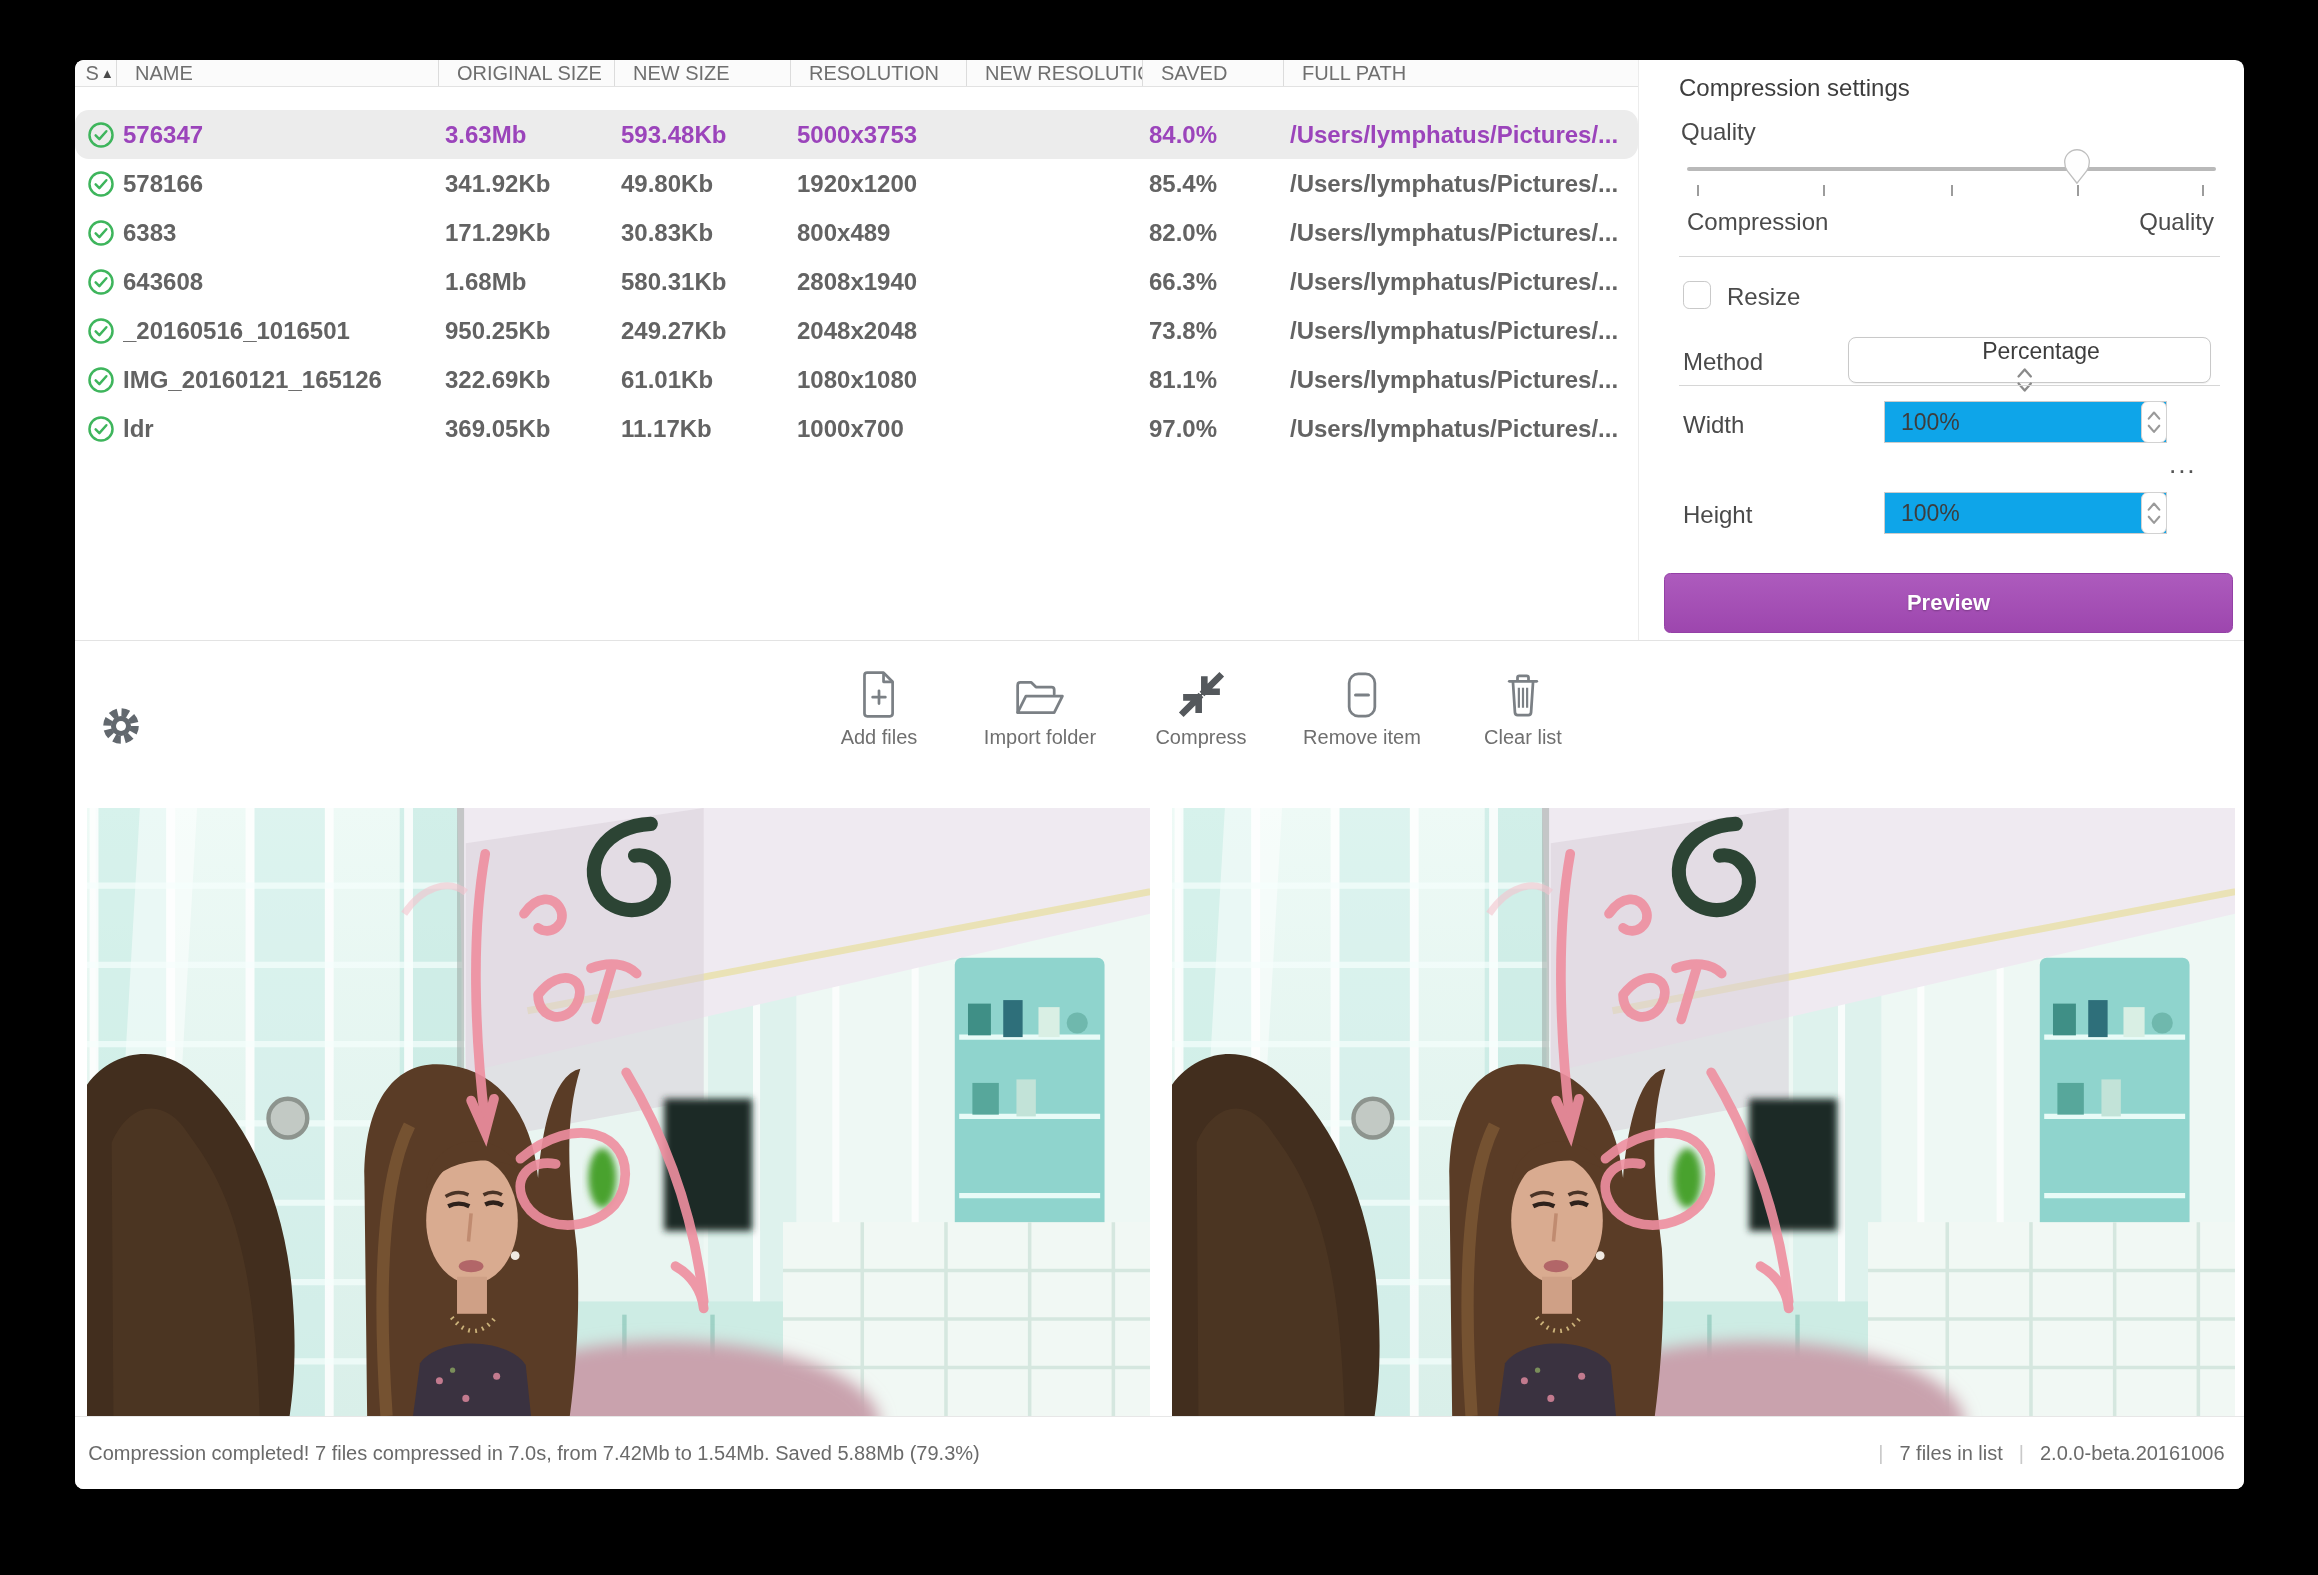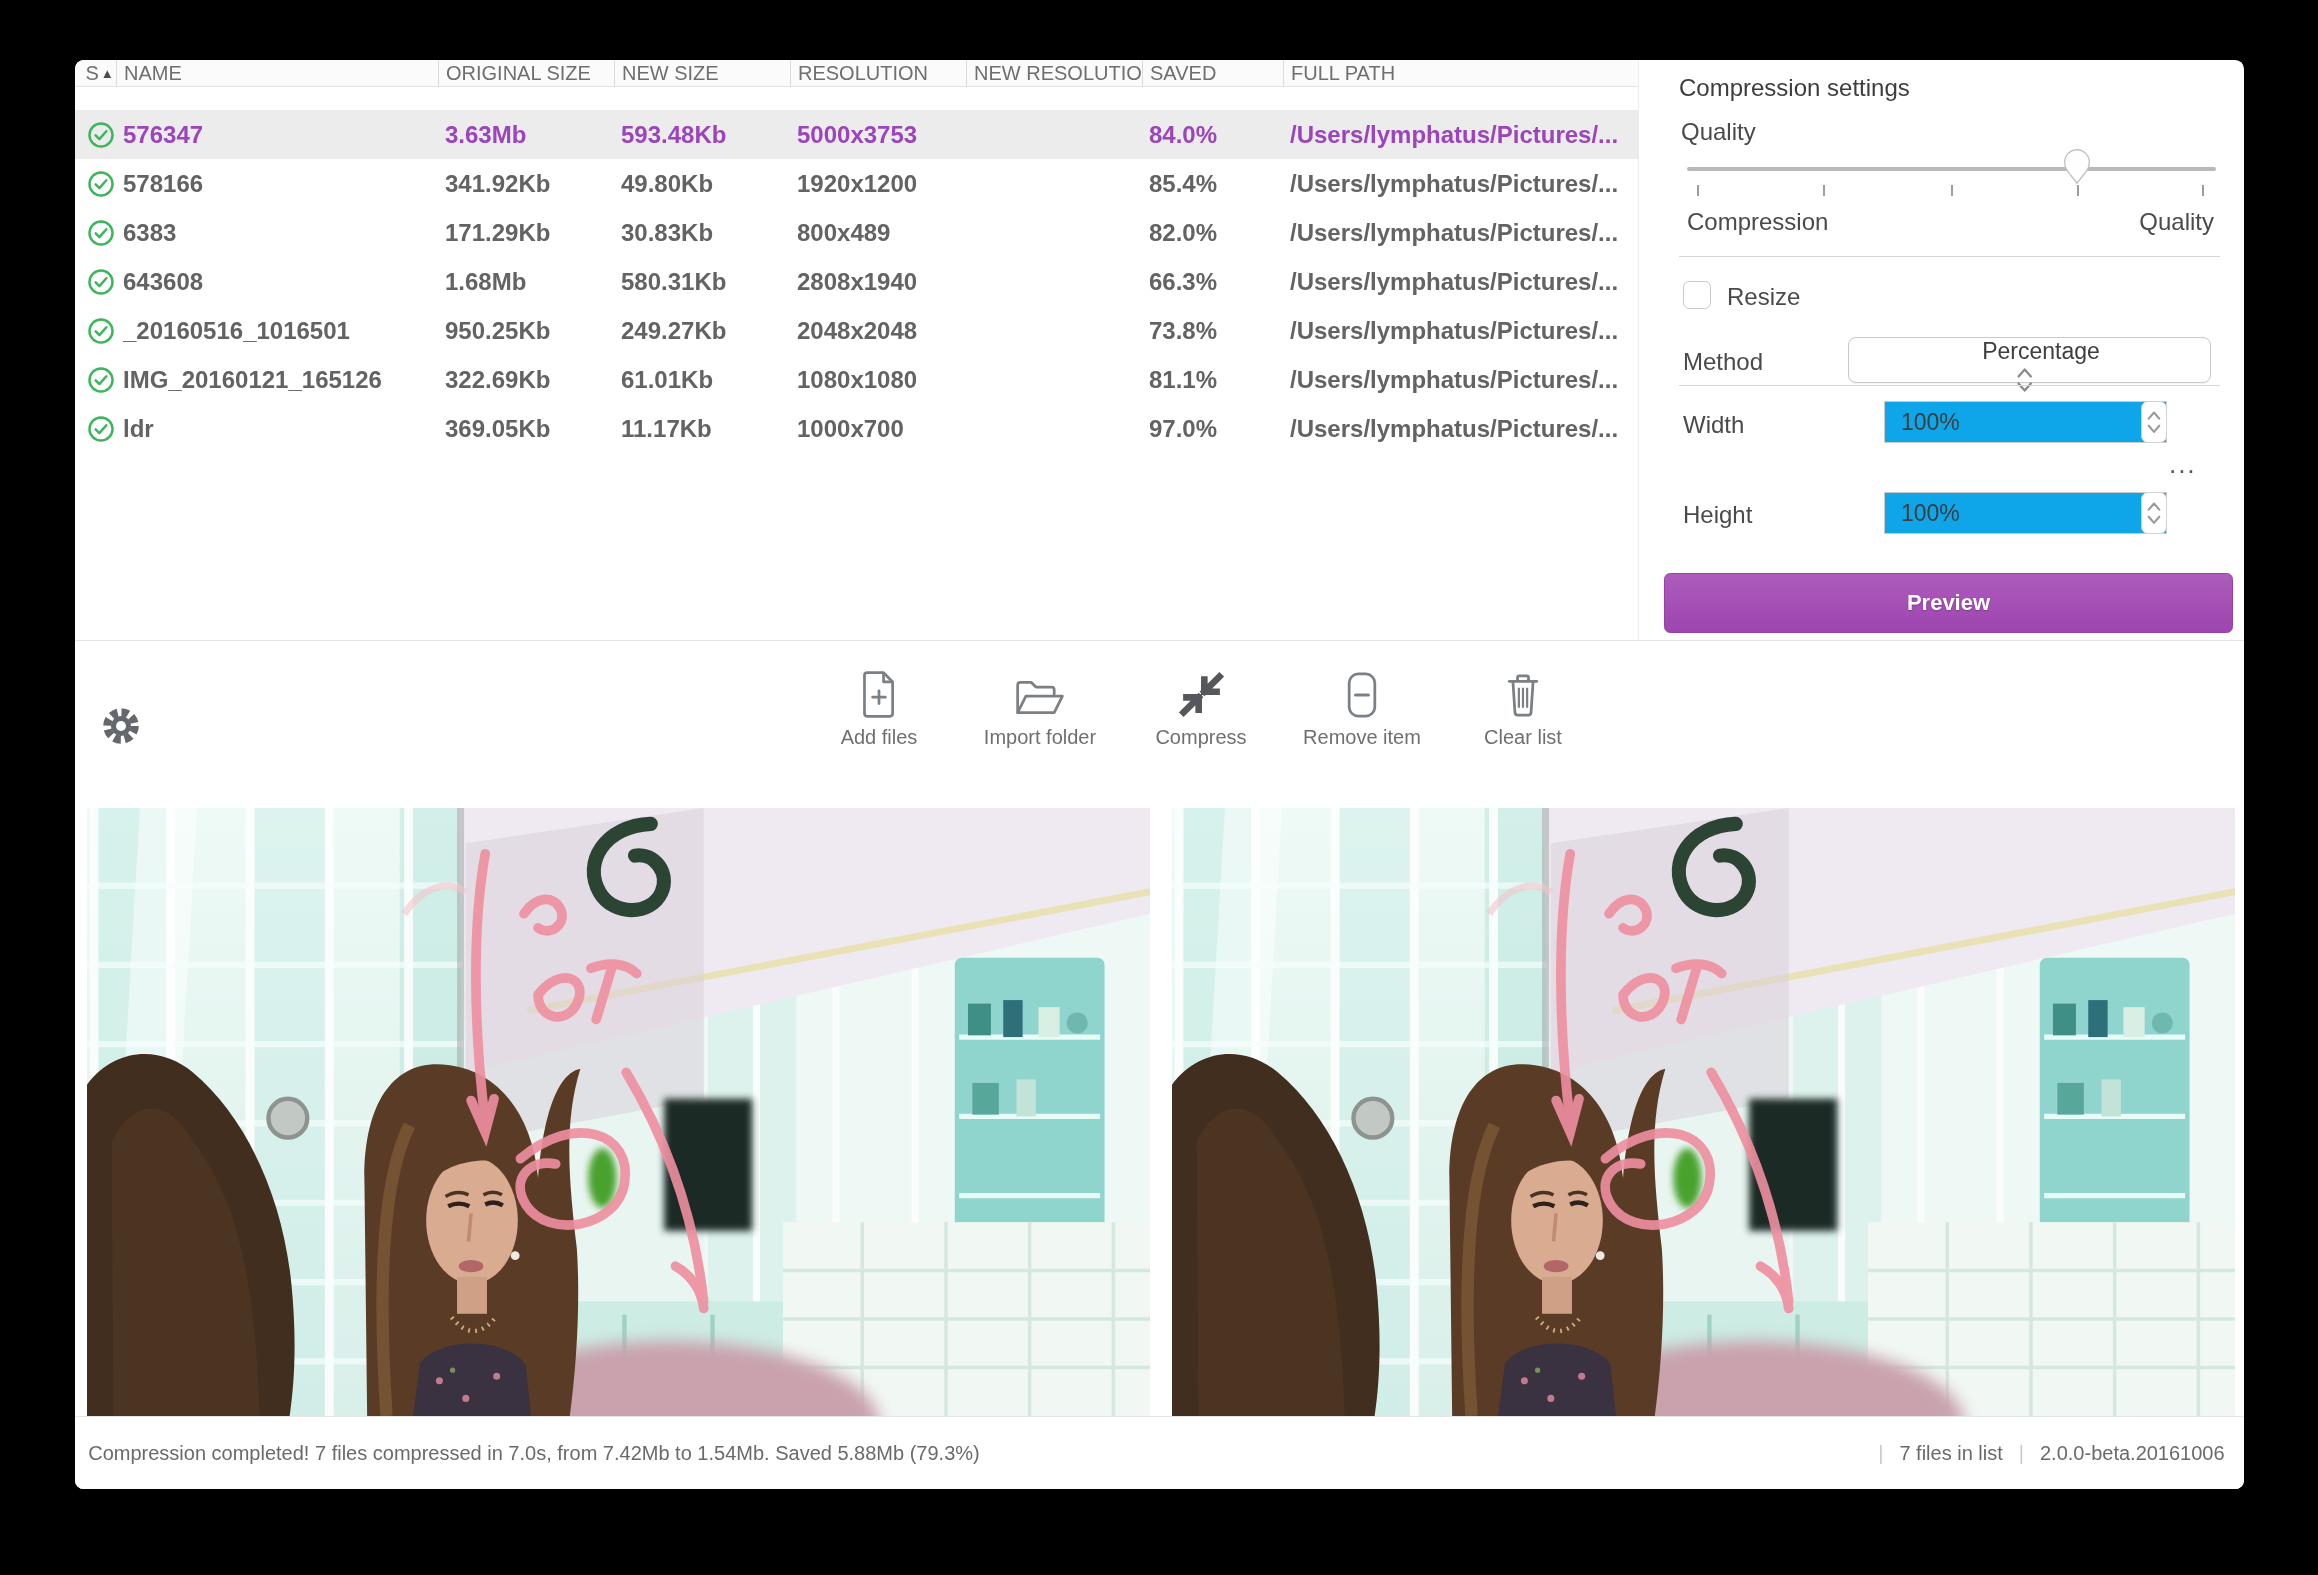--- a/index.html
+++ b/index.html
@@ -20,32 +20,32 @@
   .traffic { position:absolute; top:5.3px; left:16.7px; display:flex; gap:14px; }
   .light { width:23px; height:23px; border-radius:50%; background:#d9d9d9;
     border:0.9px solid #c0c0c0; box-sizing:border-box; }
   .title { text-align:center; line-height:33px; font-size:24px; color:#b5b5b5; }
 
   
   .content-top { flex:none; height:580px; display:flex; min-width:0; }
   .table-area { flex:1; min-width:0; display:flex; flex-direction:column; }
   .thead { flex:none; height:26.4px; display:flex; align-items:stretch; background:#fbfbfb;
     border-bottom:0.9px solid #e2e2e2; color:#6f6f6f; font-size:20px; }
-  .th { display:flex; align-items:center; padding-left:7px; border-left:0.9px solid #dcdcdc;
+  .th { display:flex; align-items:center; padding-left:18px; border-left:0.9px solid #dcdcdc;
     white-space:nowrap; overflow:hidden; box-sizing:border-box; }
   .th-s { border-left:none; width:41px; flex:none; padding-left:10.6px; }
   .sortglyph { font-size:13.2px; color:#4a4a4a; margin-left:1.8px; }
   .w-name { width:322px; flex:none; }
   .w-200 { width:176px; flex:none; }
   .w-saved { width:141px; flex:none; }
   .w-path { flex:1; min-width:0; }
   .tbody { margin-top:23px; }
   .row { height:49px; display:flex; align-items:center; font-size:24px; font-weight:bold;
     color:#636363; }
-  .row.selected { background:#ececec; color:#9b44bb; }
+  .row.selected { background:#ececec; color:#9b44bb;border-radius:14px; }
   .cell { white-space:nowrap; overflow:hidden; box-sizing:border-box; }
   .cell-s { width:48px; flex:none; padding-left:11.5px; display:flex; align-items:center; }
   .cell-path { padding-right:8px; }
 
   
   .settings { flex:none; width:605px; border-left:0.9px solid #ececec; position:relative;
     color:#4a4a4a; }
   .s-abs { position:absolute; white-space:nowrap; }
   .s-heading { left:40px; top:14px; font-size:24px; color:#3d3d3d; }
   .s-quality { left:42px; top:58px; font-size:24px; }

